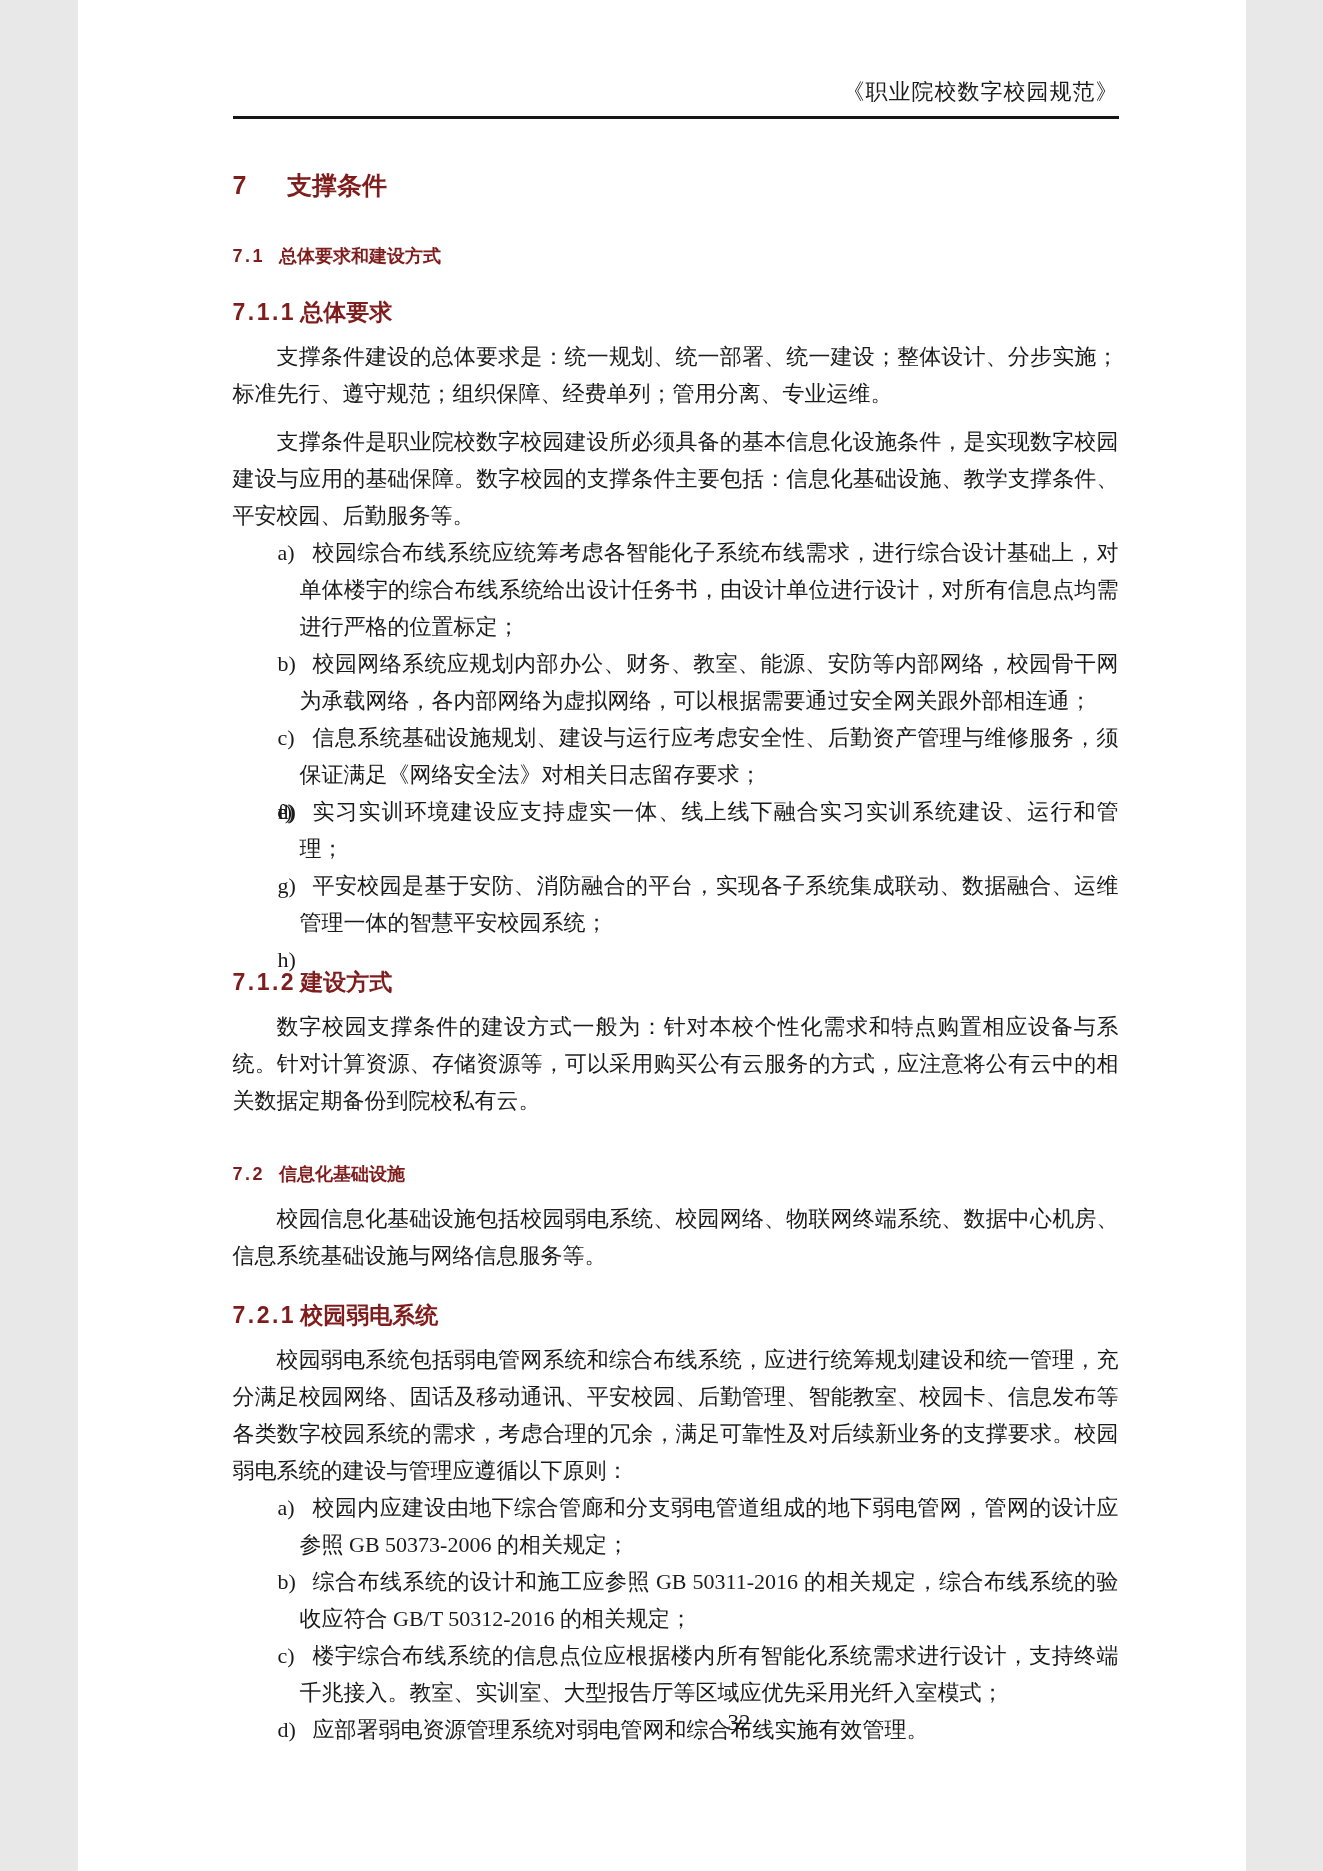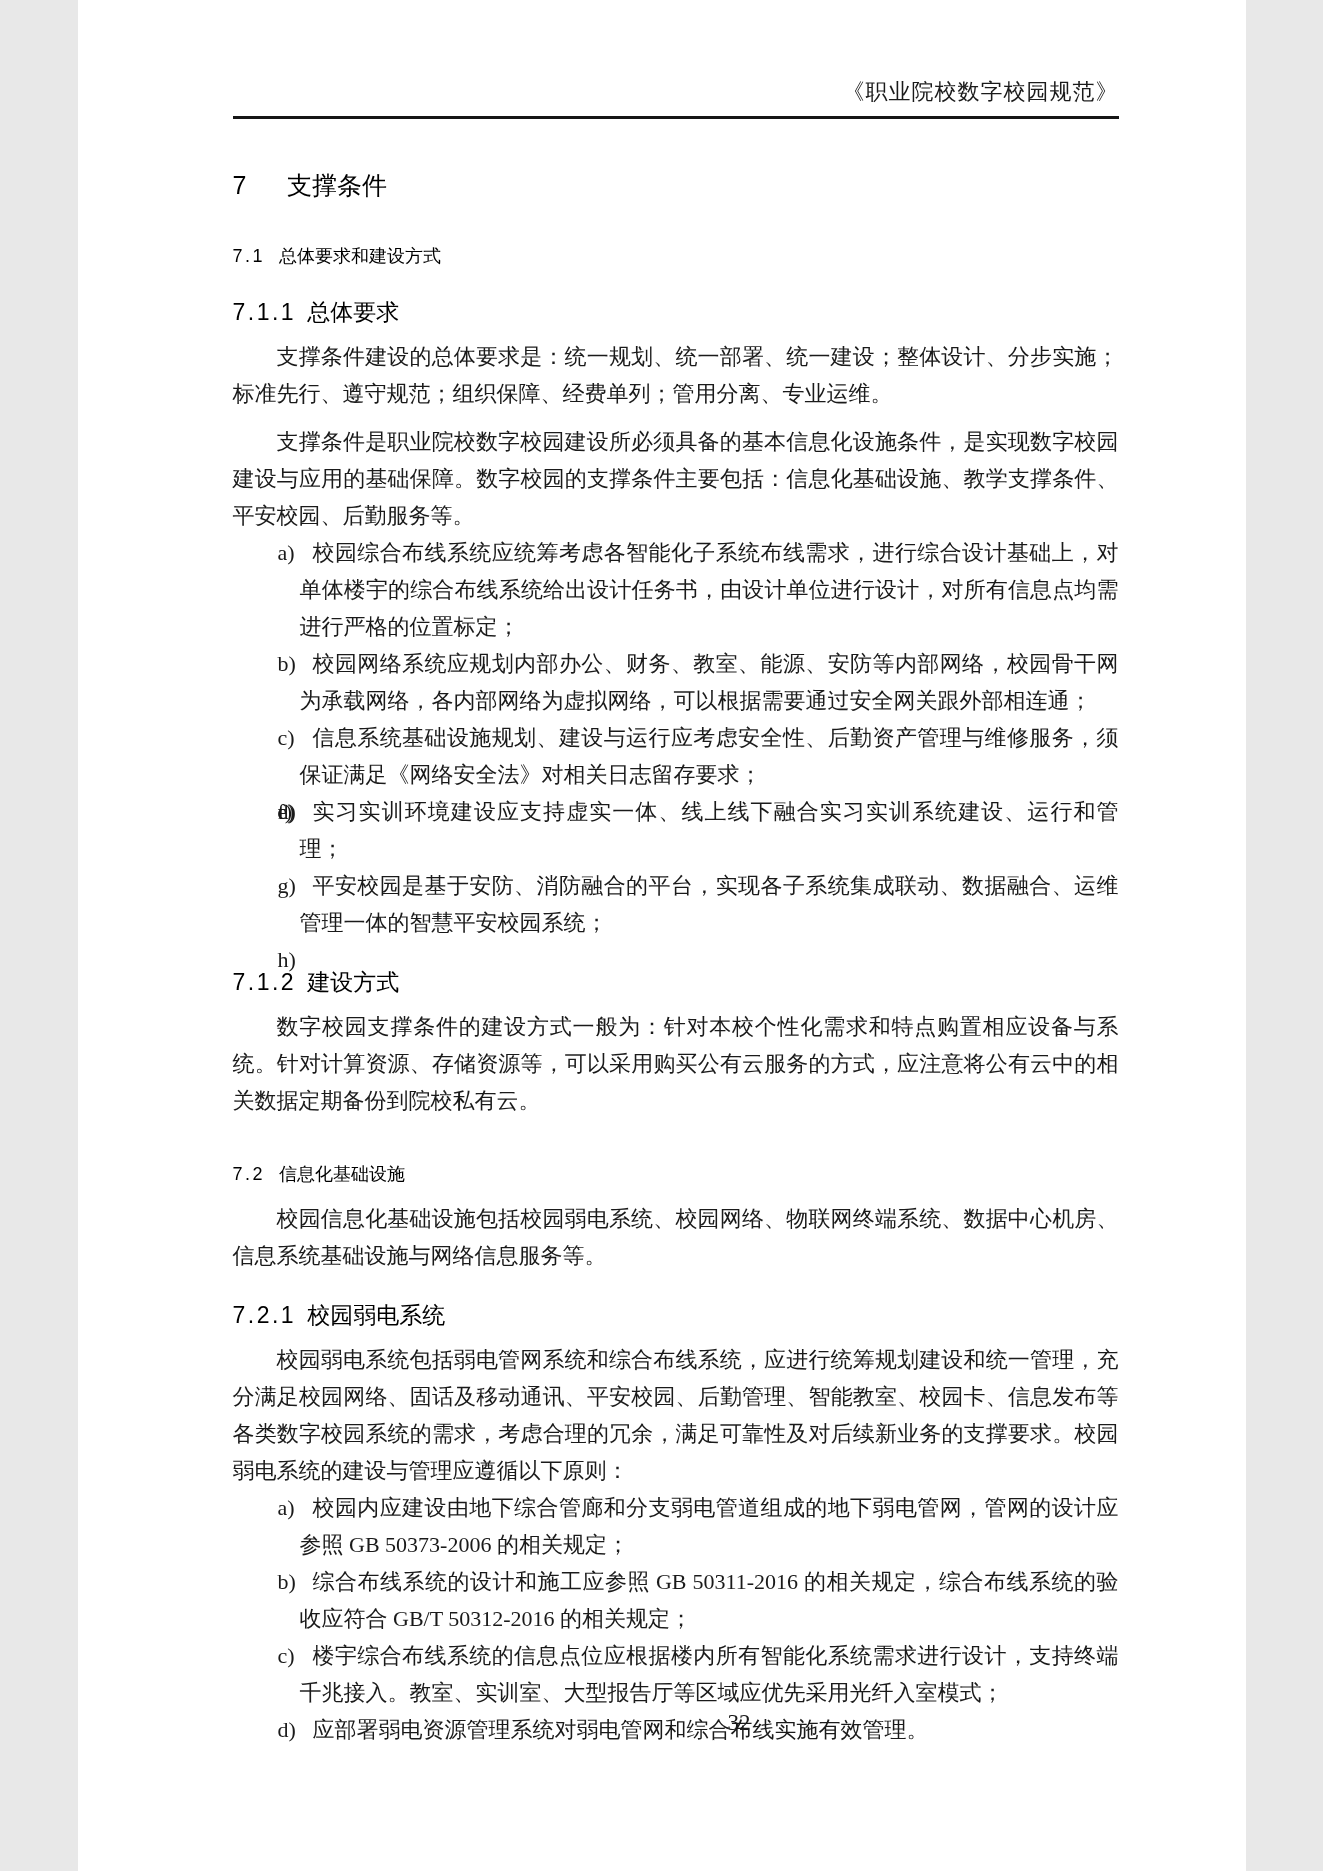--- a/index.html
+++ b/index.html
@@ -23,30 +23,30 @@
     line-height: 28px;
     letter-spacing: 1px;
   }
   .header-rule {
     margin-top: 10px;
     border-top: 3px solid #161616;
     height: 0;
   }
   h1, h2, h3 {
     font-family: "Liberation Sans", "DejaVu Sans", sans-serif;
-    font-weight: 400;
-    color: #000000;
+    font-weight: 700;
+    color: #7f1d1d;
     margin: 0;
   }
   h1 { font-size: 25px; line-height: 32px; margin-top: 50px; }
   h2 { font-size: 18px; line-height: 30px; margin-top: 40px; }
   h3 { font-size: 23px; line-height: 30px; margin-top: 26px; }
   .num { letter-spacing: 2.5px; }
   .gap-l { margin-right: 38px; }
-  .gap-m { margin-right: 11px; }
+  .gap-m { margin-right: 4px; }
   .gap-s { margin-right: 14px; }
   p.body-par {
     margin: 11px 0 0 0;
     text-align: justify;
     text-indent: 2em;
   }
   .olist { margin: 0; }
   .oitem {
     position: relative;
     padding-left: 67px;

